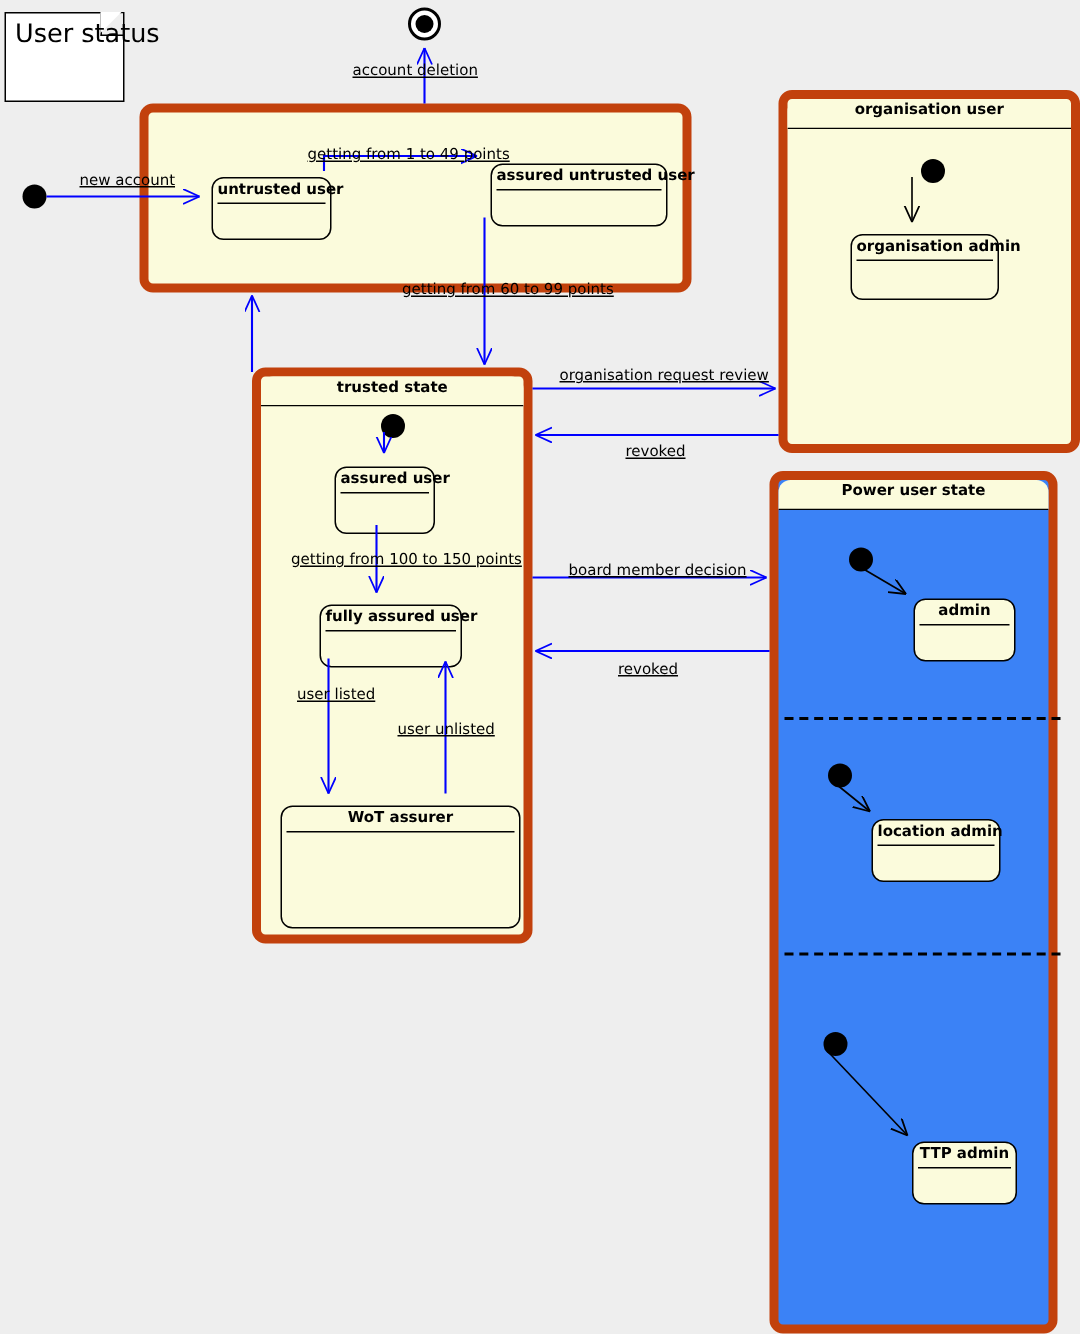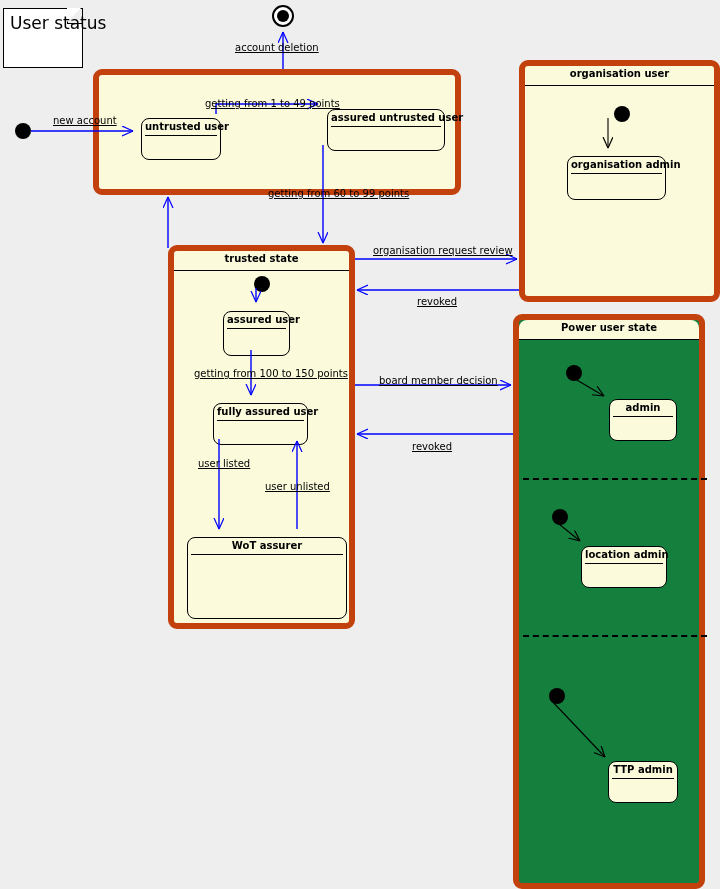--- a/index.html
+++ b/index.html
@@ -29,21 +29,21 @@
   .note-label{
     position:absolute;left:6px;top:4px;font-size:17px;color:#000;
     white-space:nowrap;
   }
 
   
   .composite{
     position:absolute;box-sizing:border-box;
     background:#fbfbdc;border:6px solid #c2410c;border-radius:9px;
   }
-  .composite.whitebody{background:#15803d;}
+  .composite.whitebody{background:#3b82f6;}
   .composite > .band{
     position:absolute;left:0;right:0;top:0;height:19px;
     border-bottom:1px solid #000;background:#fbfbdc;
     border-radius:8px 8px 0 0;
   }
   .composite > .band > .title{
     position:absolute;left:0;right:0;top:2px;text-align:center;
     font-size:10px;font-weight:bold;color:#000;white-space:nowrap;
   }
 

